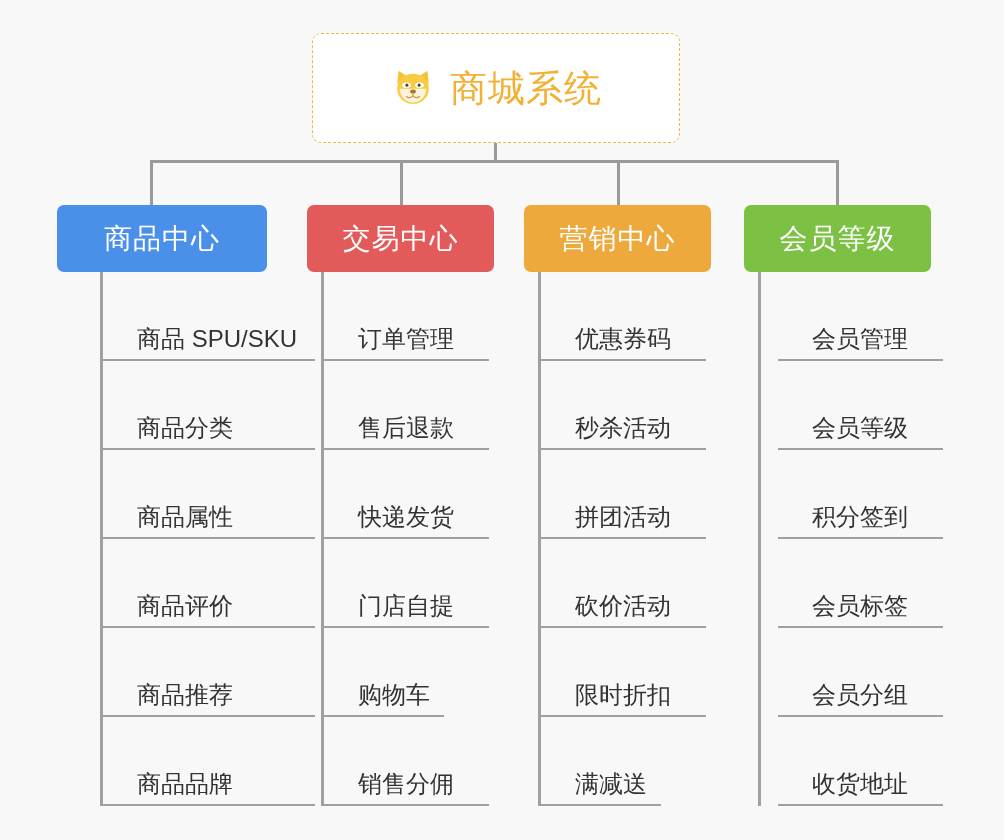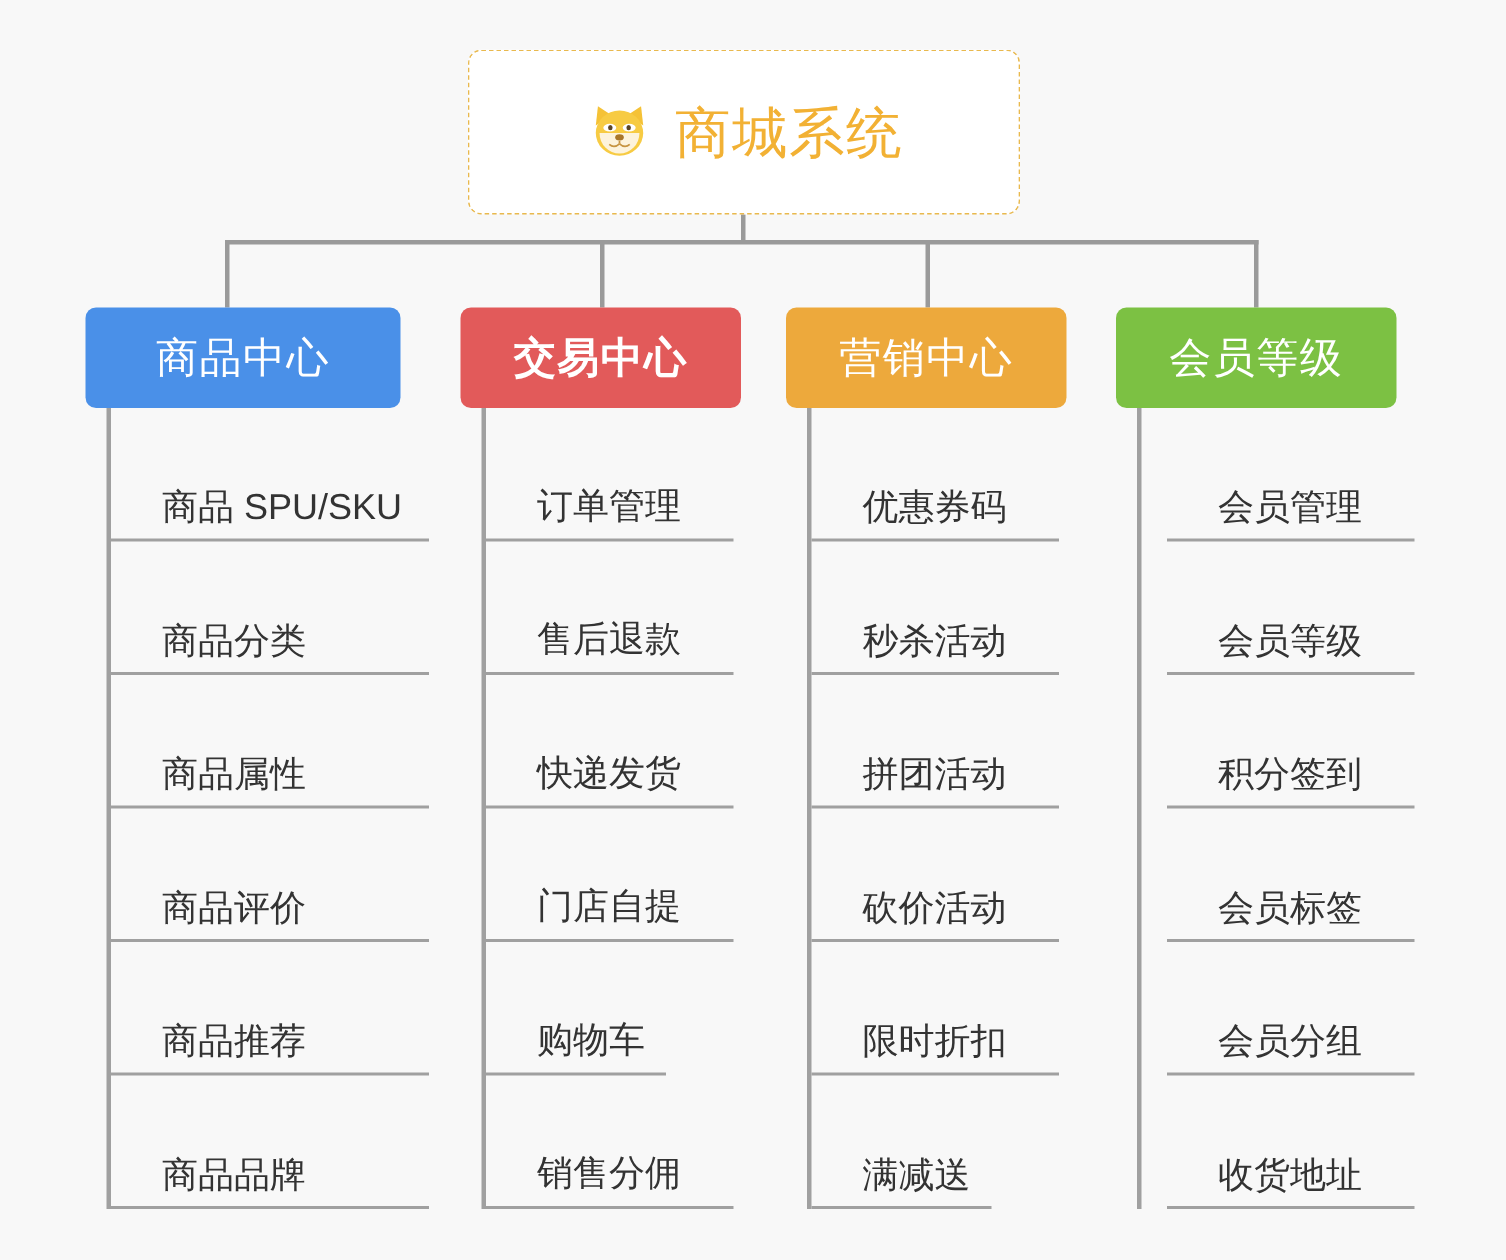--- a/index.html
+++ b/index.html
@@ -129,22 +129,22 @@
   }
   .branch-item-label {
     font-size: 24px;
     color: #333333;
     white-space: nowrap;
     padding: 0 14px 4px 34px;
     line-height: 1.15;
   }
 
   
-  .branch-1 .branch-items { width: 212px; }
-  .branch-2 .branch-items { width: 165px; font-family: Liberation Serif, serif; }
+  .branch-1 .branch-items { width: 212px; margin-left: 29px; }
+  .branch-2 .branch-items { width: 165px; }
   .branch-3 .branch-items { width: 165px; }
   .branch-4 .branch-items { width: 165px; padding-left: 17px; }
 
   
   .branch-item.short { display: inline-flex; text-align: right; }
 </style>
 </head>
 <body style="background: rgb(248, 248, 248);">
 
 <div id="mindmap">
@@ -199,21 +199,21 @@
       <li class="branch-item">
           <span class="branch-item-label">商品推荐</span>
         </li>
       <li class="branch-item">
           <span class="branch-item-label">商品品牌</span>
         </li>
     </ul>
   </div>
 
   <div class="branch branch-2">
-    <div class="branch-head" style="background: rgb(226, 90, 90); font-weight: bold;">交易中心</div>
+    <div class="branch-head" style="background: rgb(226, 90, 90);">交易中心</div>
     <ul class="branch-items">
       <li class="branch-item">
           <span class="branch-item-label">订单管理</span>
         </li>
       <li class="branch-item">
           <span class="branch-item-label">售后退款</span>
         </li>
       <li class="branch-item">
           <span class="branch-item-label">快递发货</span>
         </li>

